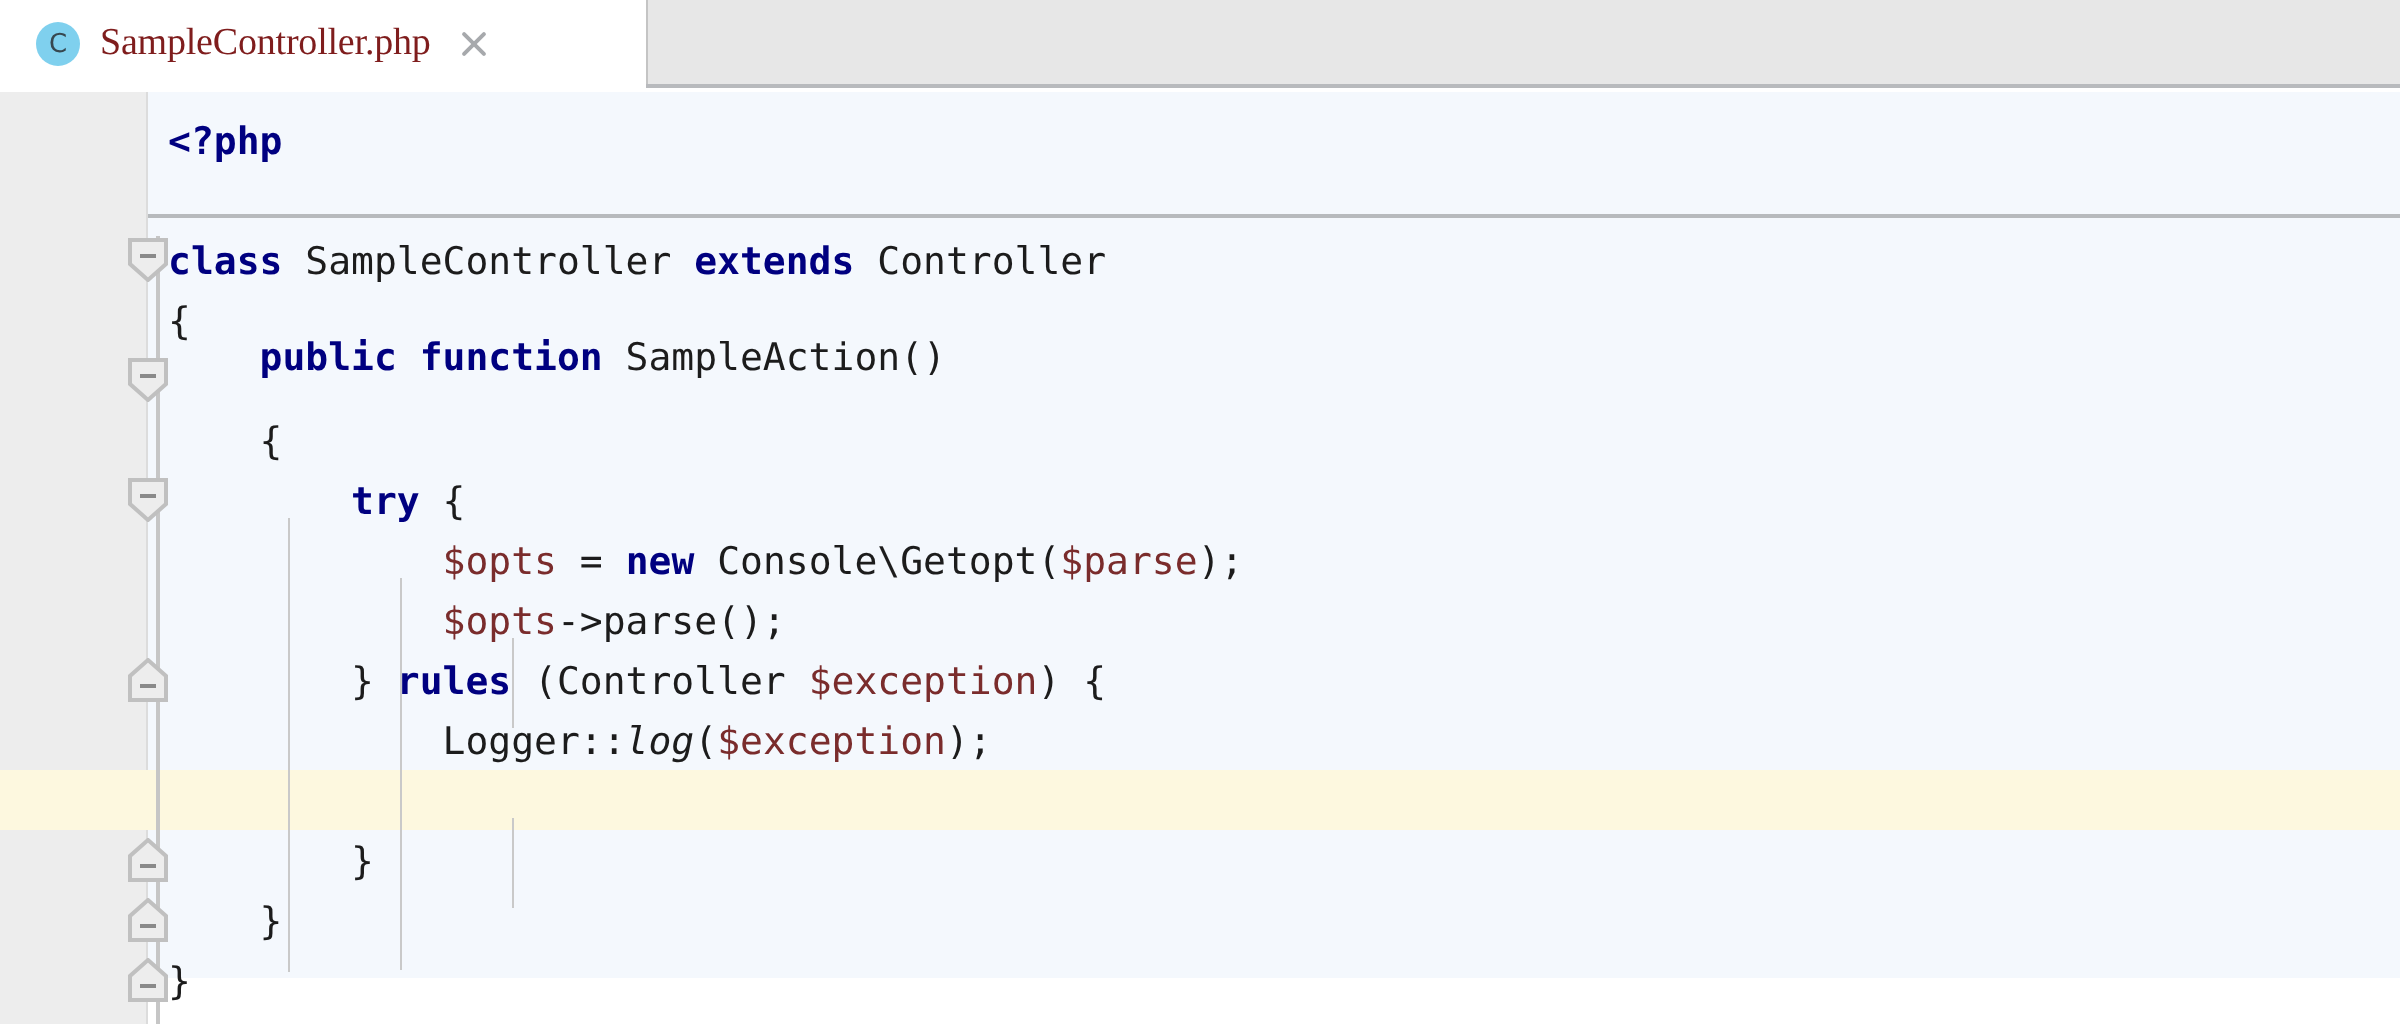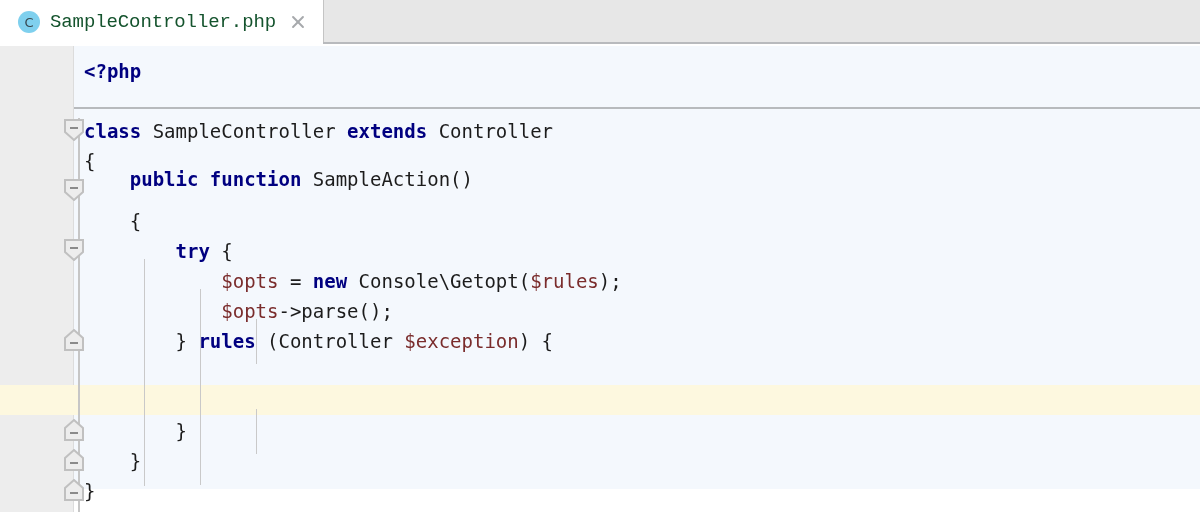--- a/index.html
+++ b/index.html
@@ -37,23 +37,23 @@
     width: 22px; height: 22px; border-radius: 50%;
     background: #7fd0ee;
     color: #37474f;
     font-family: "DejaVu Sans", sans-serif;
     font-size: 13px; font-weight: 400;
     display: flex; align-items: center; justify-content: center;
     flex: 0 0 auto;
     margin-right: 10px;
   }
   .tab-title {
-    font-family: Liberation Mono, monospace;
+    font-family: Liberation Serif, serif;
     font-size: 19px;
-    color: #14532d;
+    color: #7f1d1d;
     letter-spacing: -0.1px;
     white-space: nowrap;
     text-align: right;
   }
   .tab-close {
     margin-left: 12px;
     width: 20px; height: 20px;
     position: relative;
     flex: 0 0 auto;
     opacity: .75;
@@ -235,26 +235,27 @@
       <div class="ln" style="top:10px;"><span class="kw">&lt;?php</span></div>
 
       <div class="ln" style="top:100px;"><span class="pl">{</span></div>
 
       <div class="ln" style="top:118px;"><span class="pl">    </span><span class="kw">public function</span><span class="pl"> SampleAction()</span></div>
 
       <div class="ln" style="top:160px;"><span class="pl">    {</span></div>
 
       <div class="ln" style="top:190px;"><span class="pl">        </span><span class="kw">try</span><span class="pl"> {</span></div>
 
-      <div class="ln" style="top:220px;"><span class="pl">            </span><span class="var">$opts</span><span class="pl"> = </span><span class="kw">new</span><span class="pl"> Console\Getopt(</span><span class="var">$rules</span><span class="pl">);</span></div>
+      <div class="ln" style="top:220px;"><span class="pl">            </span><span class="var">$opts</span><span class="pl"> = </span><span class="kw">new</span><span class="pl"> Console\Getopt(</span><span class="var">$parse</span><span class="pl">);</span></div>
 
       <div class="ln" style="top:250px;"><span class="pl">            </span><span class="var">$opts</span><span class="pl">-&gt;parse();</span></div>
 
       <div class="ln" style="top:280px;"><span class="pl">        } </span><span class="kw">rules</span><span class="pl"> (Controller </span><span class="var">$exception</span><span class="pl">) {</span></div>
 
+      <div class="ln" style="top:310px;"><span class="pl">            Logger::</span><span class="ital">log</span><span class="pl">(</span><span class="var">$exception</span><span class="pl">);</span></div>
 
       <div class="ln" style="top:340px;"><span class="pl"></span></div>
 
       <div class="ln" style="top:370px;"><span class="pl">        }</span></div>
 
       <div class="ln" style="top:400px;"><span class="pl">    }</span></div>
 
       <div class="ln" style="top:430px;"><span class="pl">}</span></div>
 
     </div>

